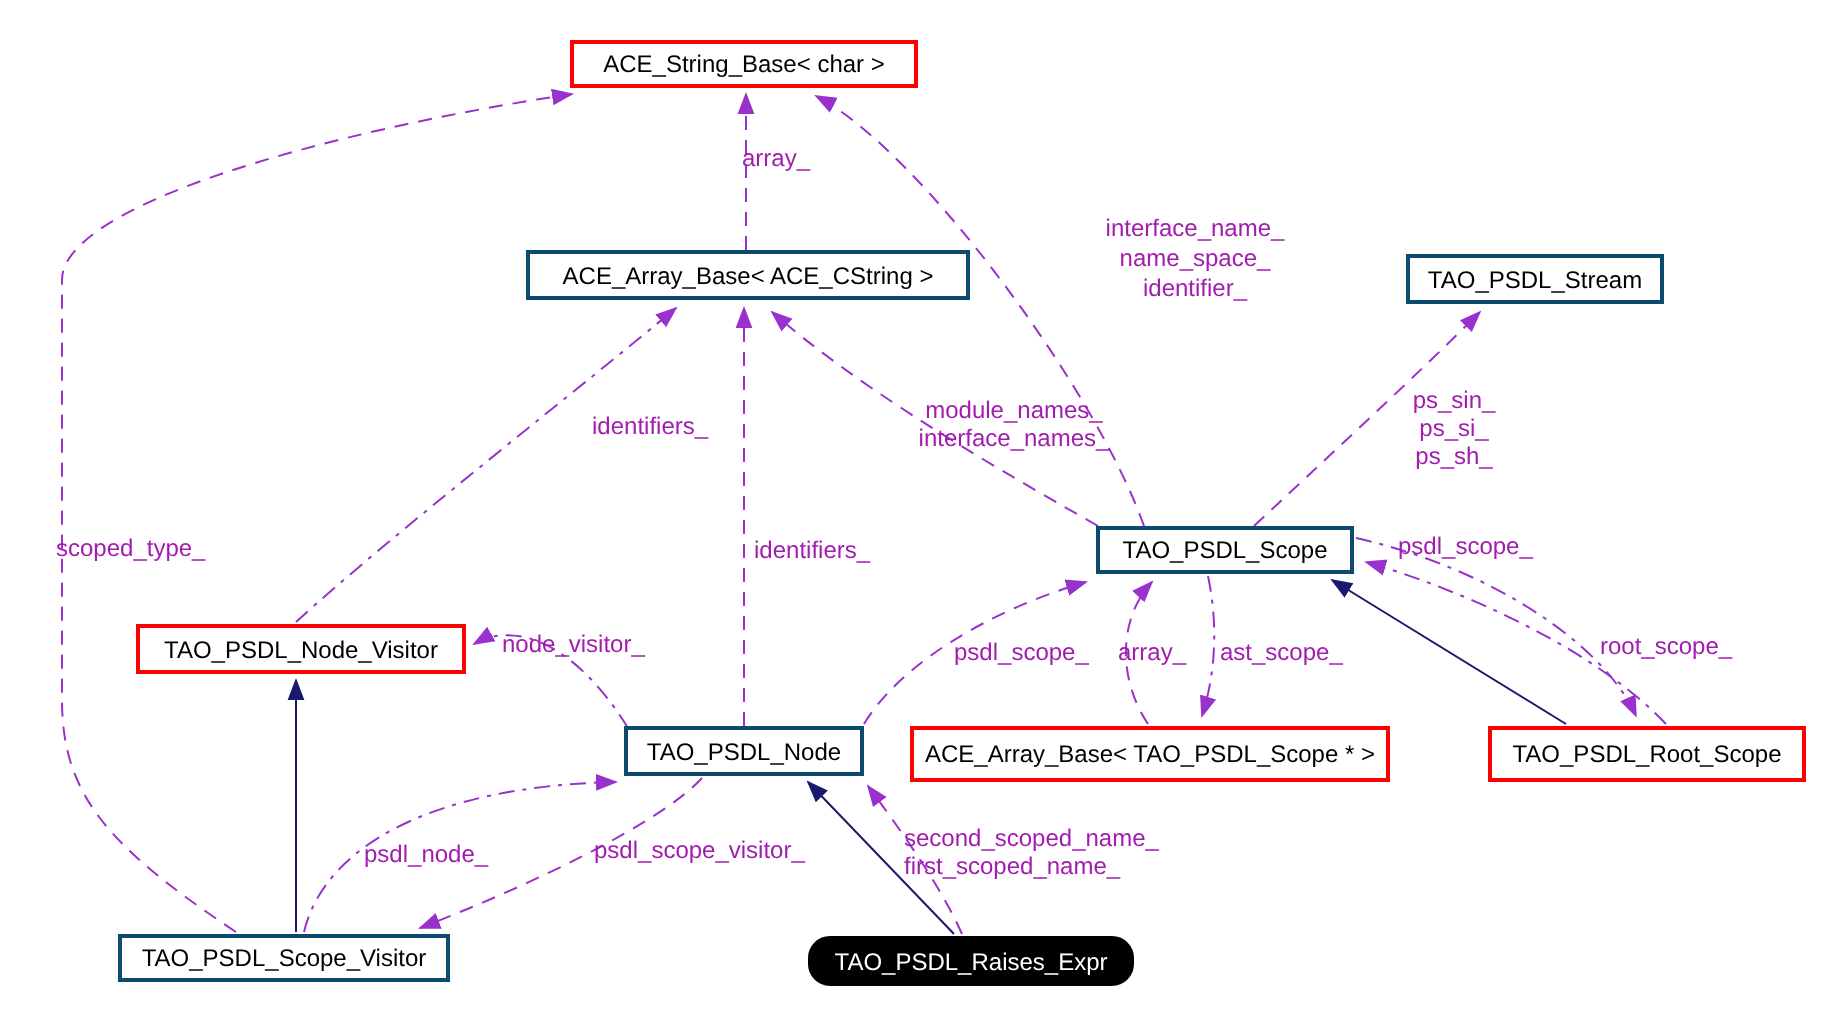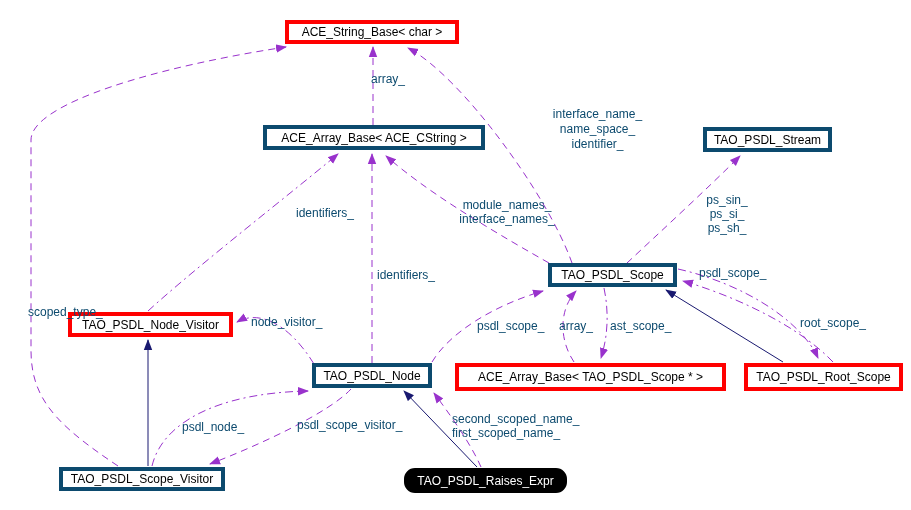--- a/index.html
+++ b/index.html
@@ -8,57 +8,57 @@
     width:911px;height:510px;
     background:#ffffff;
     font-family:"Liberation Sans",sans-serif;
     overflow:hidden;
   }
   #edge-layer{position:absolute;left:0;top:0;}
   .node{
     position:absolute;
     box-sizing:border-box;
     background:#ffffff;
-    border:4px solid #0c4a6e;
+    border:2px solid #0c4a6e;
     color:#000000;
     display:flex;align-items:center;justify-content:center;
     font-size:12px;white-space:nowrap;
     z-index:2;
   }
   .node.red{border-color:#ff0000;}
   .node.current{background:#000000;color:#ffffff;border-color:#000000;}
   .elabel{
     position:absolute;
-    font-size:12px;color:#0c4a6e;white-space:nowrap;
+    font-size:12px;color:#a21caf;white-space:nowrap;
     z-index:3;
   }
   .elabel.block{white-space:normal;}
   .edge-c{stroke:#9932cc;fill:none;stroke-width:1;stroke-dasharray:7,5;}
   .edge-cd{stroke:#9932cc;fill:none;stroke-width:1;stroke-dasharray:8,4,2,4;}
   .edge-i{stroke:#191970;fill:none;stroke-width:1;}
 
   
   .n-string{left:285px;top:20px;width:174px;height:24px;}
   .n-array-cstring{left:263px;top:125px;width:222px;height:25px;}
   .n-stream{left:703px;top:127px;width:129px;height:25px;}
   .n-scope{left:548px;top:263px;width:129px;height:24px;}
   .n-node-visitor{left:68px;top:312px;width:165px;height:25px;}
   .n-node{left:312px;top:363px;width:120px;height:25px;}
-  .n-array-scope{left:455px;top:363px;width:271px;height:28px;}
+  .n-array-scope{left:455px;top:363px;width:240px;height:28px;}
   .n-root-scope{left:744px;top:363px;width:159px;height:28px;}
   .n-scope-visitor{left:59px;top:467px;width:166px;height:24px;}
   .n-raises{left:404px;top:468px;width:163px;height:25px;border-radius:11px;}
 
   
   .lbl-array-top{left:371px;top:72px;}
   .lbl-stub{left:530px;top:107px;width:135px;text-align:center;line-height:15px;}
   .lbl-identifiers-left{left:296px;top:206px;}
   .lbl-module{left:443px;top:198px;width:128px;text-align:center;line-height:14px;}
   .lbl-ps{left:692px;top:193px;width:70px;text-align:center;line-height:14px;}
-  .lbl-scoped-type{left:28px;top:267px;margin-top:38px;}
+  .lbl-scoped-type{left:28px;top:267px;}
   .lbl-identifiers-center{left:377px;top:268px;}
   .lbl-psdl-scope-right{left:699px;top:266px;}
   .lbl-node-visitor{left:251px;top:315px;}
   .lbl-psdl-scope-bottom{left:477px;top:319px;}
   .lbl-array-mid{left:559px;top:319px;}
   .lbl-ast-scope{left:610px;top:319px;}
   .lbl-root-scope{left:800px;top:316px;}
   .lbl-psdl-node{left:182px;top:420px;}
   .lbl-psdl-scope-visitor{left:297px;top:418px;}
   .lbl-scoped-names{left:452px;top:412px;width:170px;text-align:left;line-height:14px;}

